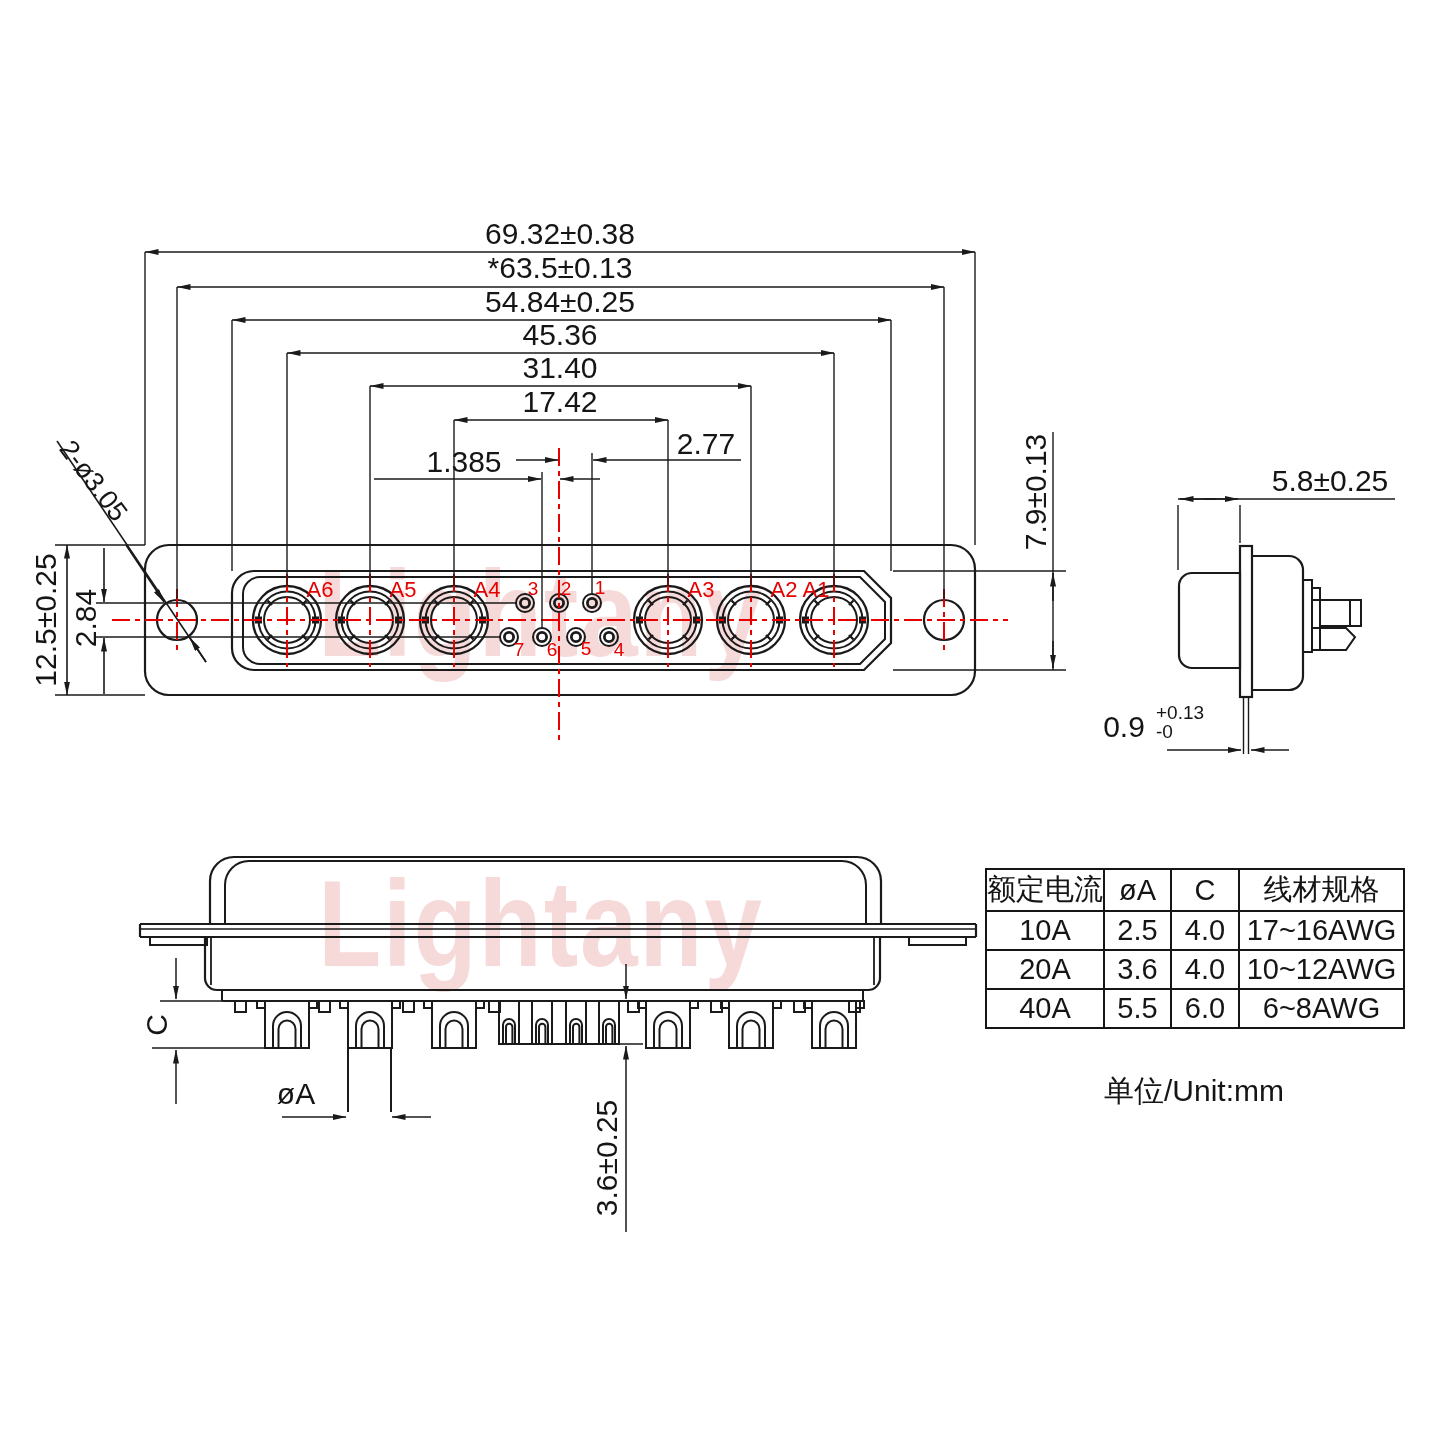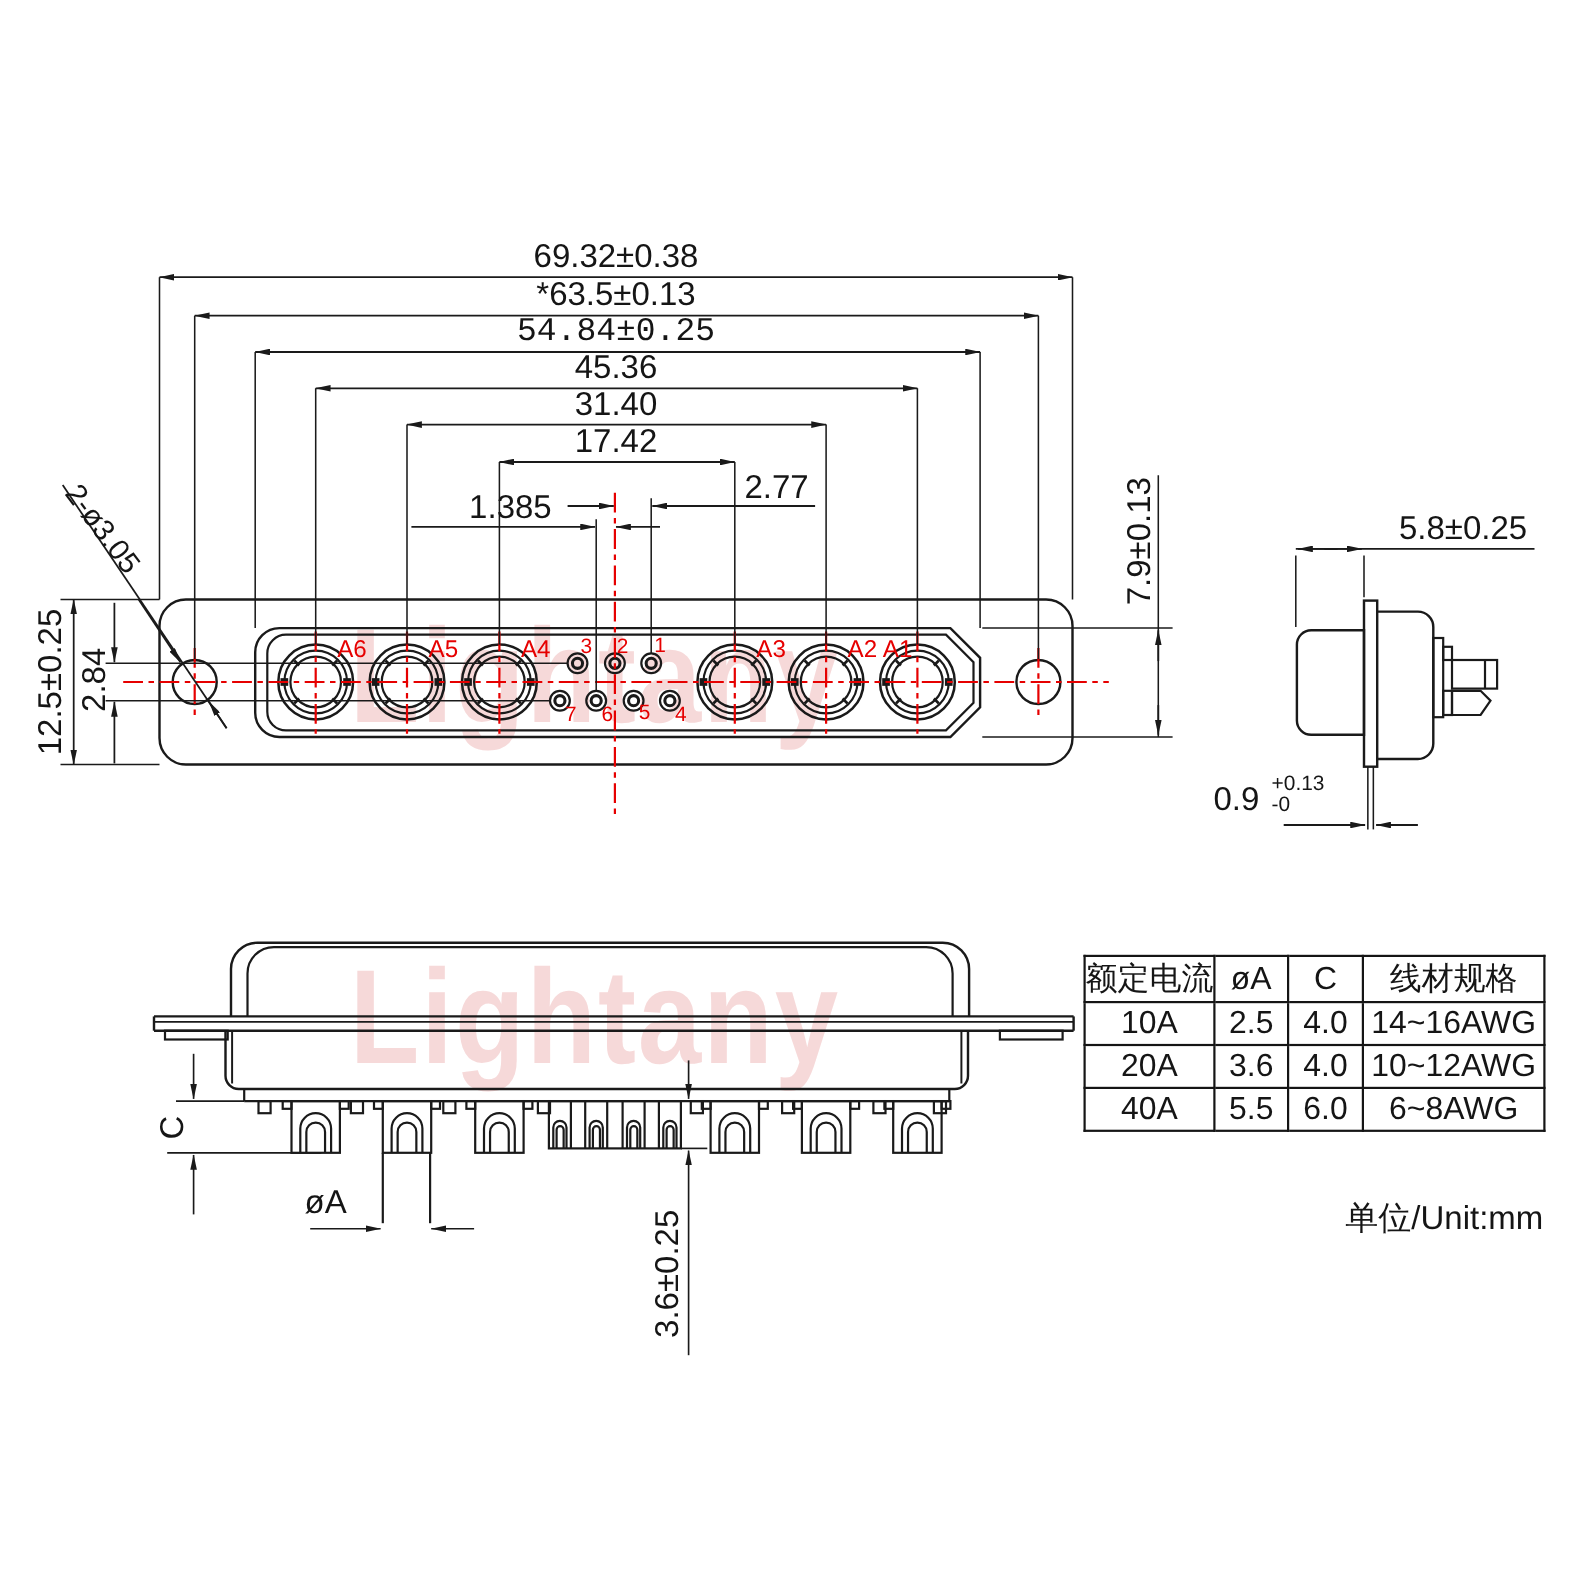--- a/index.html
+++ b/index.html
@@ -11,22 +11,22 @@
   .dim{position:absolute;color:#151515;font-size:30px;transform:translate(-50%,-50%);white-space:nowrap;}
   .dim.sm{font-size:27px;}
   .dim.v{transform:translate(-50%,-50%) rotate(-90deg);}
   .dim.diag{transform:translate(-50%,-50%) rotate(53deg);}
   .tol{position:absolute;color:#151515;font-size:19px;line-height:19px;white-space:nowrap;}
   .rl{position:absolute;color:#e60000;font-size:22px;transform:translate(-50%,-50%);white-space:nowrap;}
   .rl.s{font-size:19px;}
   table.spec{position:absolute;left:985px;top:868px;border-collapse:collapse;table-layout:fixed;}
   table.spec td{border:2.4px solid #151515;text-align:center;vertical-align:middle;
                 font-size:29px;color:#151515;padding:0;height:37px;}
-  .unit{position:absolute;left:985px;top:1071px;width:418px;text-align:right;
-        font-size:30px;color:#151515;margin-top:16px;}
+  .unit{position:absolute;left:985px;top:1071px;width:418px;text-align:center;
+        font-size:30px;color:#151515;}
 </style>
 </head>
 <body>
 
 <div class="canvas">
 
   <div class="wm" style="left:318px;top:544px;">Lightany</div>
   <div class="wm" style="left:318px;top:854px;">Lightany</div>
 
   <svg class="draw" width="1440" height="1440" viewBox="0 0 1440 1440">
@@ -298,21 +298,21 @@
       <line x1="282" y1="1117" x2="346" y2="1117" marker-end="url(#ar)"></line>
       <line x1="431" y1="1117" x2="392" y2="1117" marker-end="url(#ar)"></line>
       <line x1="619" y1="1044" x2="643" y2="1044"></line>
       <line x1="626" y1="964" x2="626" y2="999" marker-end="url(#ar)"></line>
       <line x1="626" y1="1232" x2="626" y2="1046" marker-end="url(#ar)"></line>
     </g>
   </svg>
 
   <div class="dim" style="left:560px;top:234px;text-align:right;">69.32±0.38</div>
   <div class="dim" style="left:560px;top:268px;">*63.5±0.13</div>
-  <div class="dim" style="left:560px;top:302px;font-family:Liberation Mono, monospace;">54.84±0.25</div>
+  <div class="dim" style="left:560px;top:302px;">54.84±0.25</div>
   <div class="dim" style="left:560px;top:335px;">45.36</div>
   <div class="dim" style="left:560px;top:368px;">31.40</div>
   <div class="dim" style="left:560px;top:402px;">17.42</div>
   <div class="dim" style="left:706px;top:444px;">2.77</div>
   <div class="dim" style="left:464px;top:462px;">1.385</div>
   <div class="dim v" style="left:46px;top:620px;">12.5±0.25</div>
   <div class="dim v" style="left:86px;top:618px;">2.84</div>
   <div class="dim sm diag" style="left:93px;top:481px;">2-ø3.05</div>
   <div class="dim v" style="left:1036px;top:492px;">7.9±0.13</div>
 
@@ -349,21 +349,21 @@
         <tr>
       <td>额定电流</td>
       <td>øA</td>
       <td>C</td>
       <td>线材规格</td>
     </tr>
     <tr>
       <td>10A</td>
       <td>2.5</td>
       <td>4.0</td>
-      <td>14~16AWG</td>
+      <td>17~16AWG</td>
     </tr>
     <tr>
       <td>20A</td>
       <td>3.6</td>
       <td>4.0</td>
       <td>10~12AWG</td>
     </tr>
     <tr>
       <td>40A</td>
       <td>5.5</td>

